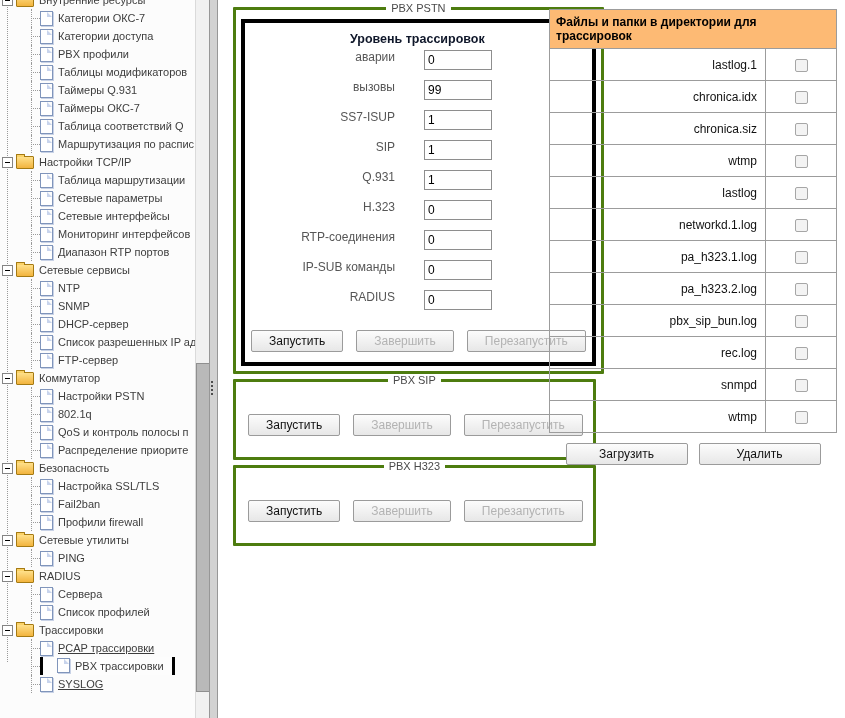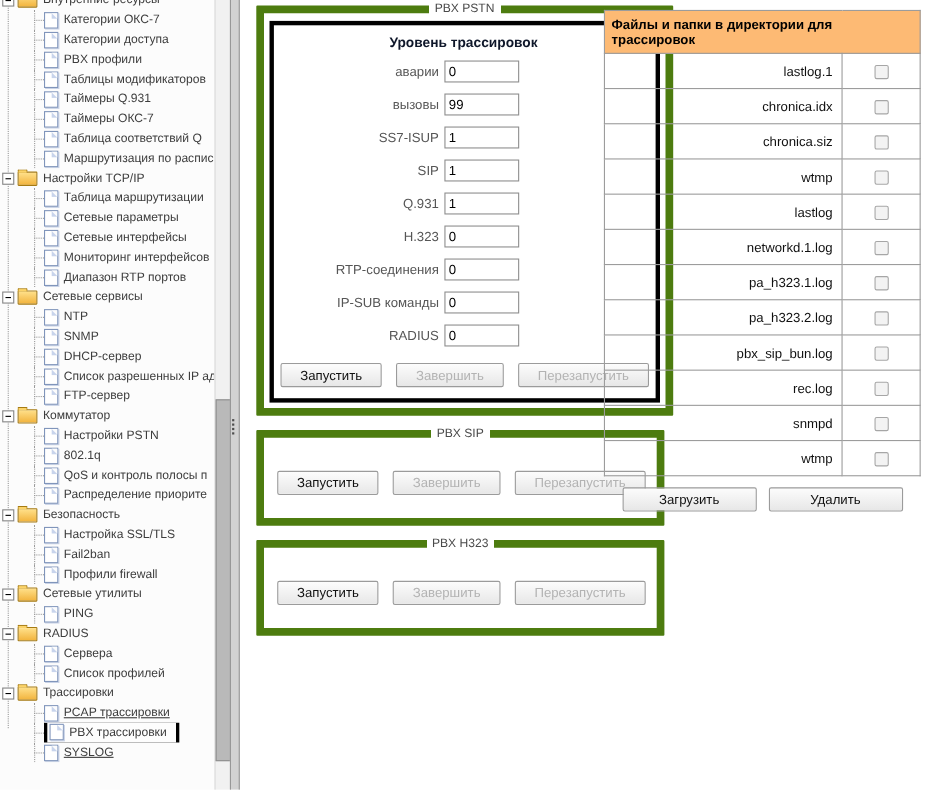--- a/index.html
+++ b/index.html
@@ -10,43 +10,43 @@
   #tree-root-line{position:absolute;left:7px;top:0;height:662px;border-left:1px dotted #9a9a9a;}
   #tree-rows{position:relative;margin-top:-9px;}
   .trow{height:18px;display:flex;align-items:center;white-space:nowrap;overflow:hidden;}
   .trow .expander{display:none;}
   .trow.folder .expander{display:flex;align-items:center;justify-content:center;width:9px;height:9px;background:#fff;border:1px solid #848484;margin:0 3px 0 2px;flex:0 0 auto;position:relative;z-index:2;cursor:pointer;}
   .minus-glyph{width:5px;height:1px;background:#000;}
   .connector{width:40px;height:18px;position:relative;flex:0 0 auto;}
   .connector::before{content:"";position:absolute;left:31px;top:0;bottom:0;border-left:1px dotted #9a9a9a;}
   .connector::after{content:"";position:absolute;left:31px;top:9px;width:9px;border-top:1px dotted #9a9a9a;}
   .row-content{display:flex;align-items:center;gap:5px;cursor:pointer;padding:1px 4px 1px 0;}
-  .trow.selected .row-content{border:3px solid #000;padding:1px 8px 2px 2px;background:#fdfdfd;}
+  .trow.selected .row-content{border:3px solid #000;padding:1px 8px 2px 14px;background:#fdfdfd;}
   .folder-icon{display:none;position:relative;width:16px;height:11px;background:linear-gradient(#ffe08a,#f2b43e);border:1px solid #a57a12;border-radius:1px;flex:0 0 auto;}
   .folder-icon::before{content:"";position:absolute;top:-3px;left:-1px;width:7px;height:2px;background:#fbd369;border:1px solid #a57a12;border-bottom:none;border-radius:1px 1px 0 0;}
   .trow.folder .folder-icon{display:inline-block;}
   .doc-icon{position:relative;width:11px;height:13px;background:#fff;border:1px solid #8095bb;box-shadow:1px 1px 0 #c8d2e6;flex:0 0 auto;}
   .doc-icon::after{content:"";position:absolute;top:0;right:0;border-style:solid;border-width:0 5px 5px 0;border-color:#fcfcfc #fcfcfc #c8d4ec #c8d4ec;}
   .tlabel{color:#3d3d3d;}
   .trow.underline .tlabel{text-decoration:underline;}
 
   
   #tree-scrollbar{position:absolute;left:195px;top:0;width:13px;height:718px;background:#f1f1f1;border-left:1px solid #dadada;}
   #scroll-thumb{position:absolute;left:0;top:363px;width:12px;height:327px;background:#b9b9b9;border:1px solid #8f8f8f;}
   #splitter{position:absolute;left:209px;top:0;width:7px;height:718px;background:#d2d2d2;border-left:1px solid #979797;border-right:1px solid #979797;}
   #splitter-grip{position:absolute;left:1px;top:380px;display:flex;flex-direction:column;align-items:center;}
   #splitter-grip i{display:block;width:2px;height:2px;background:#4d4d4d;margin:1px 0;}
 
   
   #mid-col{position:absolute;left:233px;top:2px;width:306px;}
-  fieldset{border:7px solid #4d7c0f;margin:0 0 10px 0;padding:5px;border-radius:1px;}
+  fieldset{border:3px solid #4d7c0f;margin:0 0 0 0;padding:5px;border-radius:1px;}
   legend{margin:0 auto;padding:0 5px;color:#4a4a4a;font-size:11px;}
   #trace-box{border:4px solid #000;padding:6px 6px 8px 4px;}
   #trace-title{font-weight:bold;font-size:12.5px;color:#0f172a;text-align:center;margin:3px 0 4px;}
-  .trace-row{height:30px;display:flex;align-items:center;}
+  .trace-row{height:30px;display:flex;gap:24px;}
   .trace-label{flex:0 0 146px;text-align:right;color:#565656;font-size:12px;padding-right:5px;}
   .trace-input{width:60px;height:18px;border:1px solid #8e8e8e;font-size:12px;padding:0 3px;font-family:"Liberation Sans",sans-serif;color:#000;background:#fff;}
   .btn-row{display:flex;gap:13px;margin:10px 0 2px 2px;}
   .btn{height:22px;padding:0 17px;font-size:12px;background:linear-gradient(#fcfcfc,#e7e7e7);border:1px solid #9b9b9b;border-radius:2px;color:#111;font-family:"Liberation Sans",sans-serif;cursor:pointer;}
   .btn.disabled{color:#b3b3b3;}
   .plain-panel{padding:13px 5px 14px;}
 
   
   #files-panel{position:absolute;left:549px;top:9px;width:288px;}
   #files-table{width:100%;border-collapse:collapse;}

